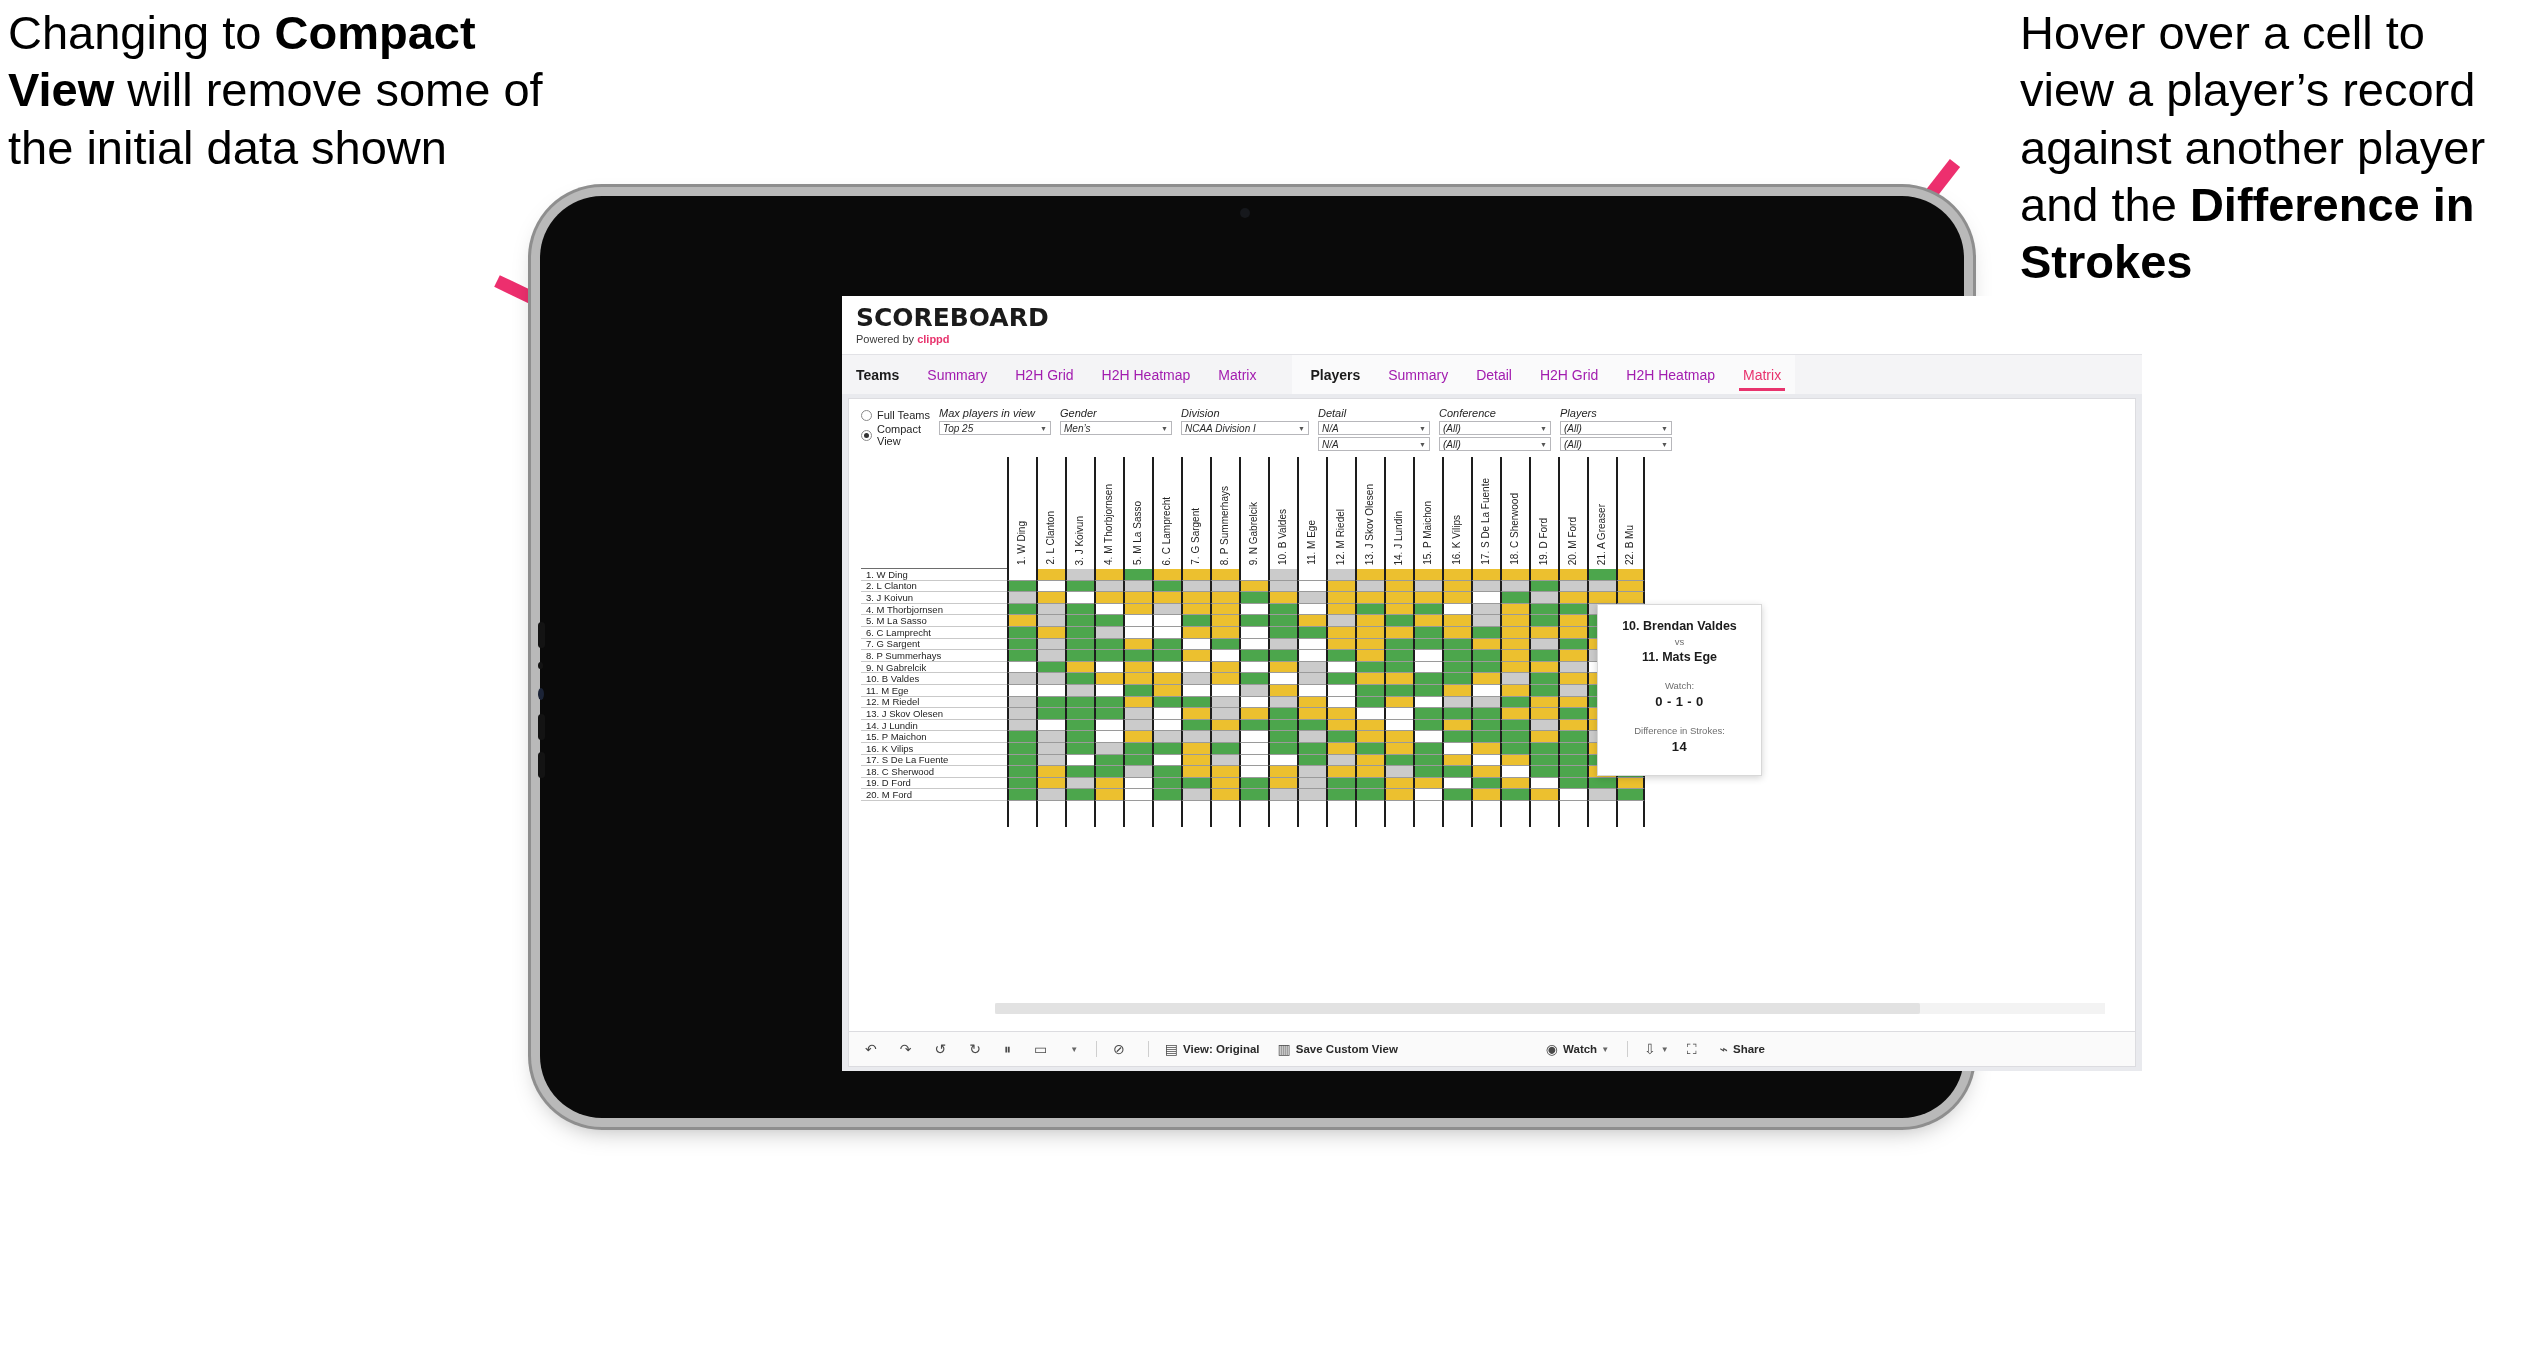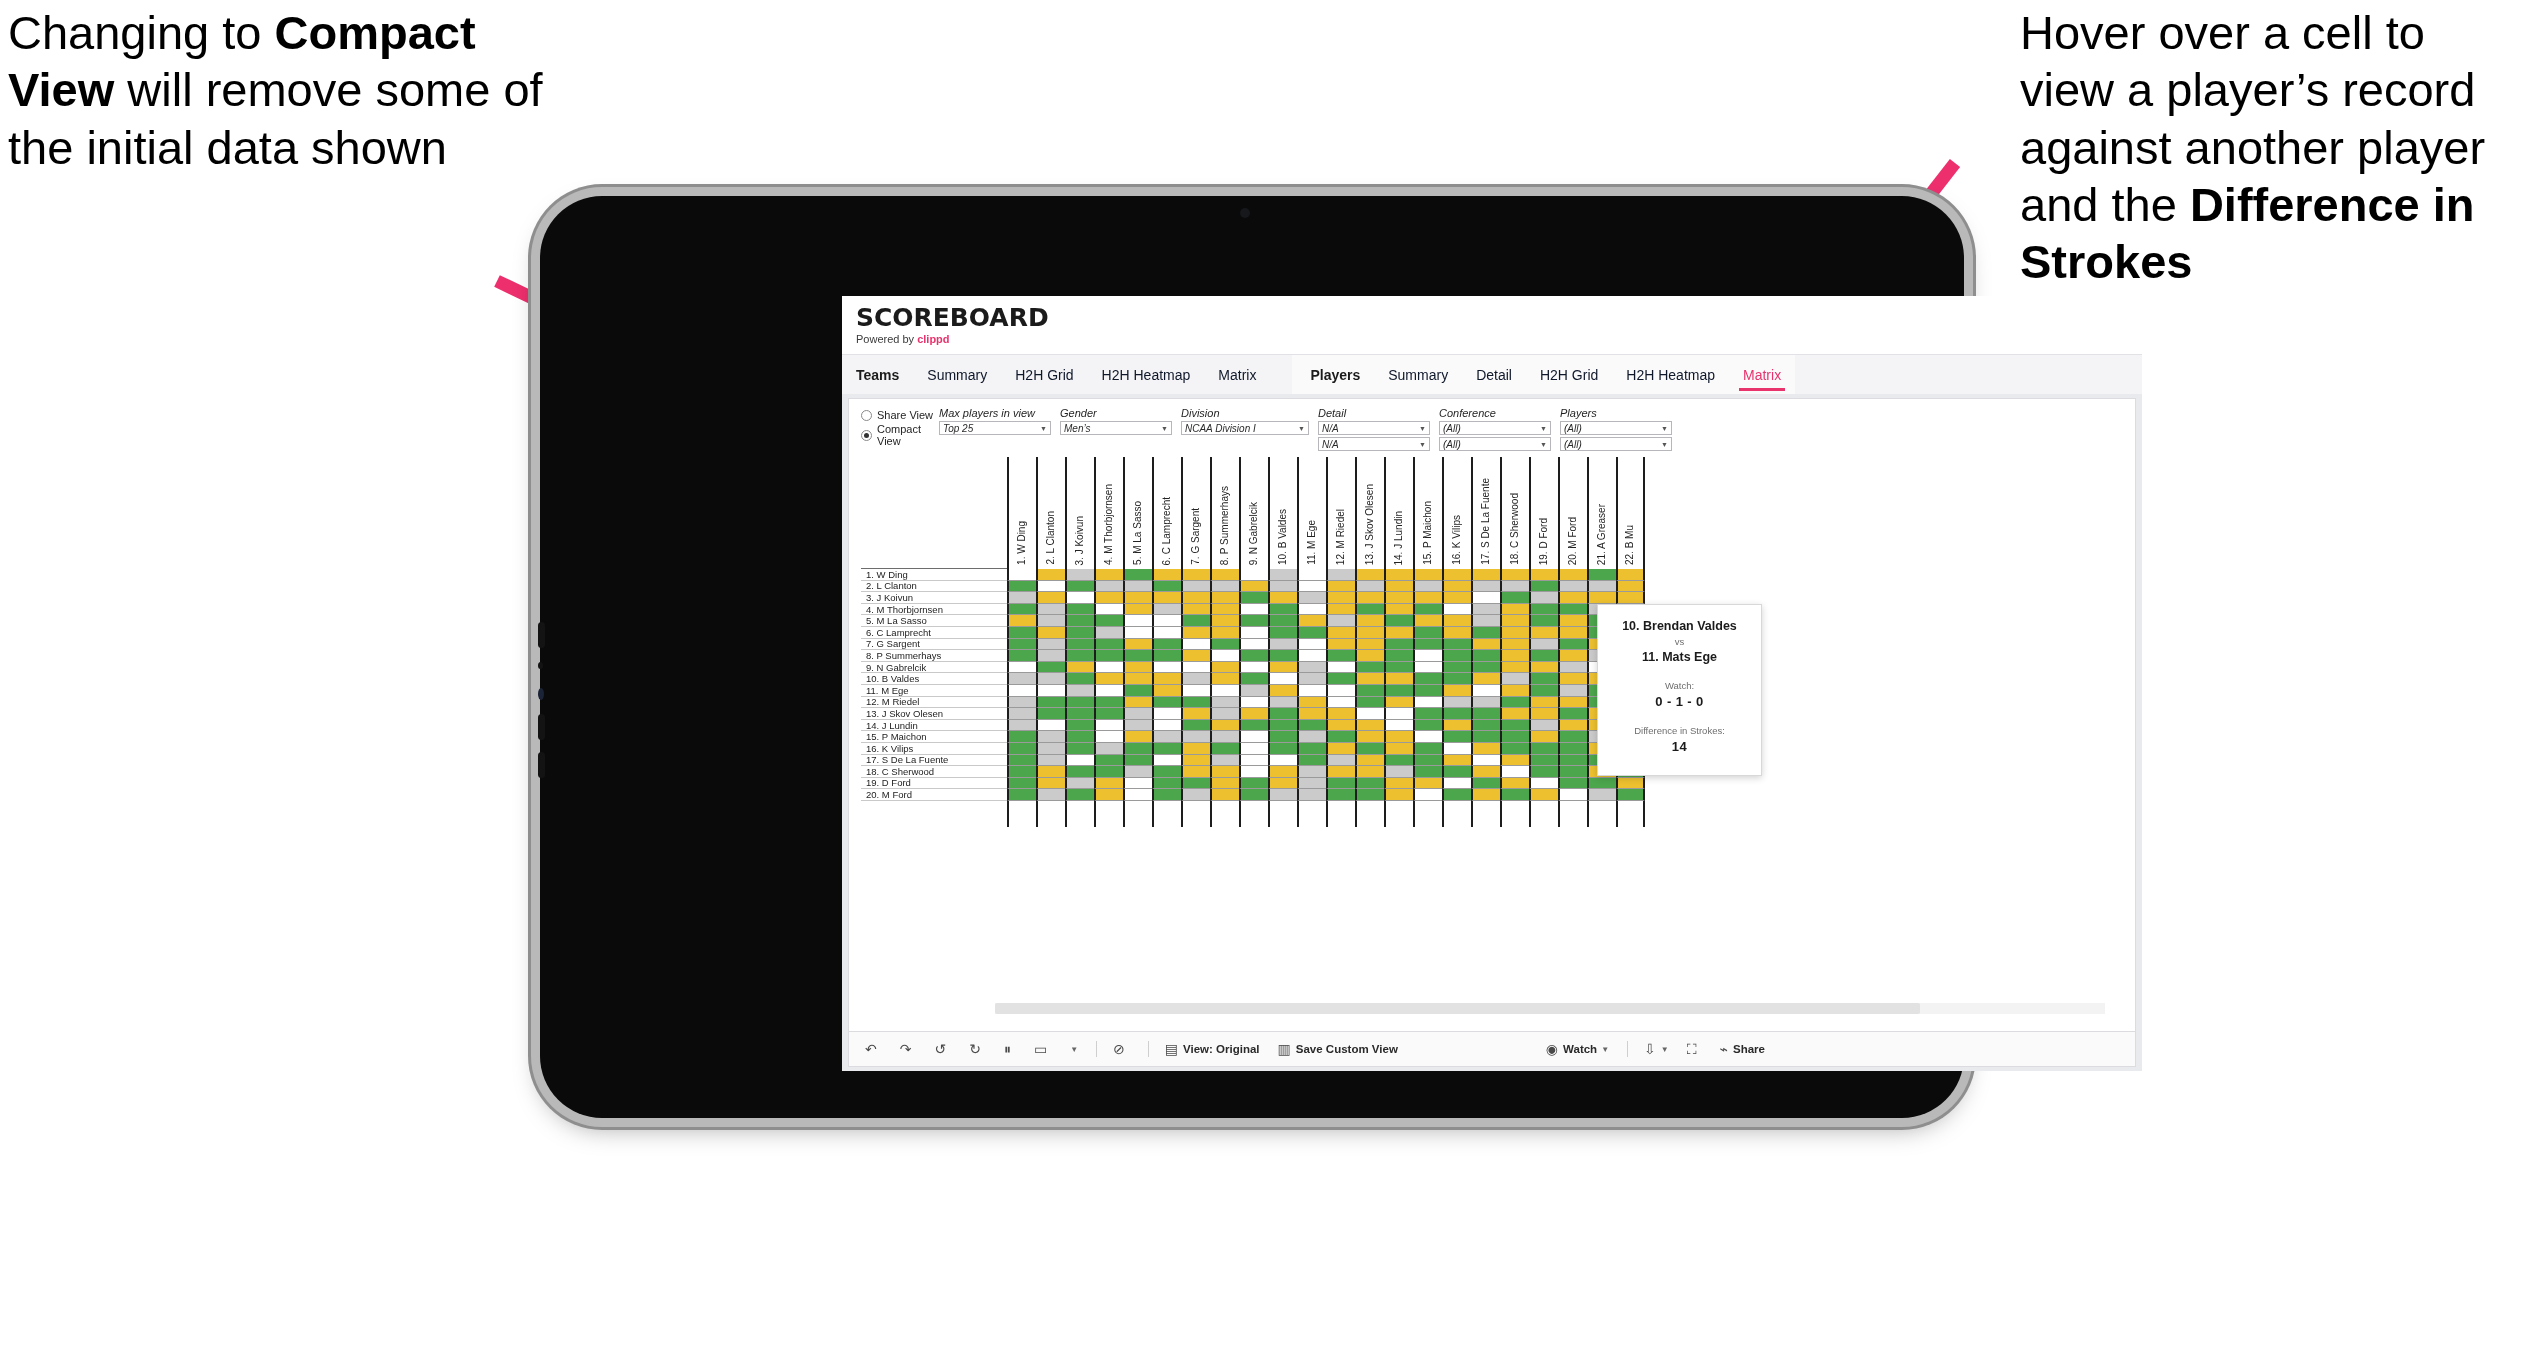--- a/index.html
+++ b/index.html
@@ -66,21 +66,21 @@
   }
   .topnav .tn.active{color:#1b1b1b;}
   .topnav .tn.active:after{
     content:"";position:absolute;left:10px;right:10px;bottom:8px;height:3px;background:#e8336d;border-radius:2px;
   }
 
   
   #subbar{height:40px;background:#f4f4f6;display:flex;align-items:center;border-top:1px solid #e2e2e6;}
   .subgroup{display:flex;align-items:center;height:100%;}
   .subgroup.g2{background:#fafafb;margin-left:22px;padding-left:4px;}
-  .st{font-size:14px;color:#0f172a;padding:0 14px;line-height:40px;cursor:pointer;position:relative;height:100%;}
+  .st{font-size:14px;color:#a21caf;padding:0 14px;line-height:40px;cursor:pointer;position:relative;height:100%;}
   .st.lead{font-weight:bold;color:#1b1b1b;}
   .st.active{color:#e8336d;}
   .st.active:after{content:"";position:absolute;left:10px;right:10px;bottom:4px;height:3px;background:#e8336d;}
 
   
   #workspace{position:absolute;left:0;top:98px;width:1300px;height:677px;background:#e9eaee;}
   #sheet{
     position:absolute;left:6px;top:4px;width:1288px;height:662px;background:#fff;
     border:1px solid #dcdce0;box-sizing:border-box;overflow:hidden;
   }
@@ -222,21 +222,21 @@
         </div>
     </div>
 
     <div id="workspace">
       <div id="sheet">
 
         <div id="filters">
           <div class="radio-col" id="view-radios">
               <div class="radio-row">
                 <span class="radio"></span>
-                <span>Share View</span>
+                <span>Full Teams</span>
               </div>
               <div class="radio-row">
                 <span class="radio on"></span>
                 <span>Compact View</span>
               </div>
             </div>
           <div id="filter-selects" style="display:flex;">
               <div class="f-group">
                 <div class="f-label">Max players in view</div>
                 <div class="f-sel">

